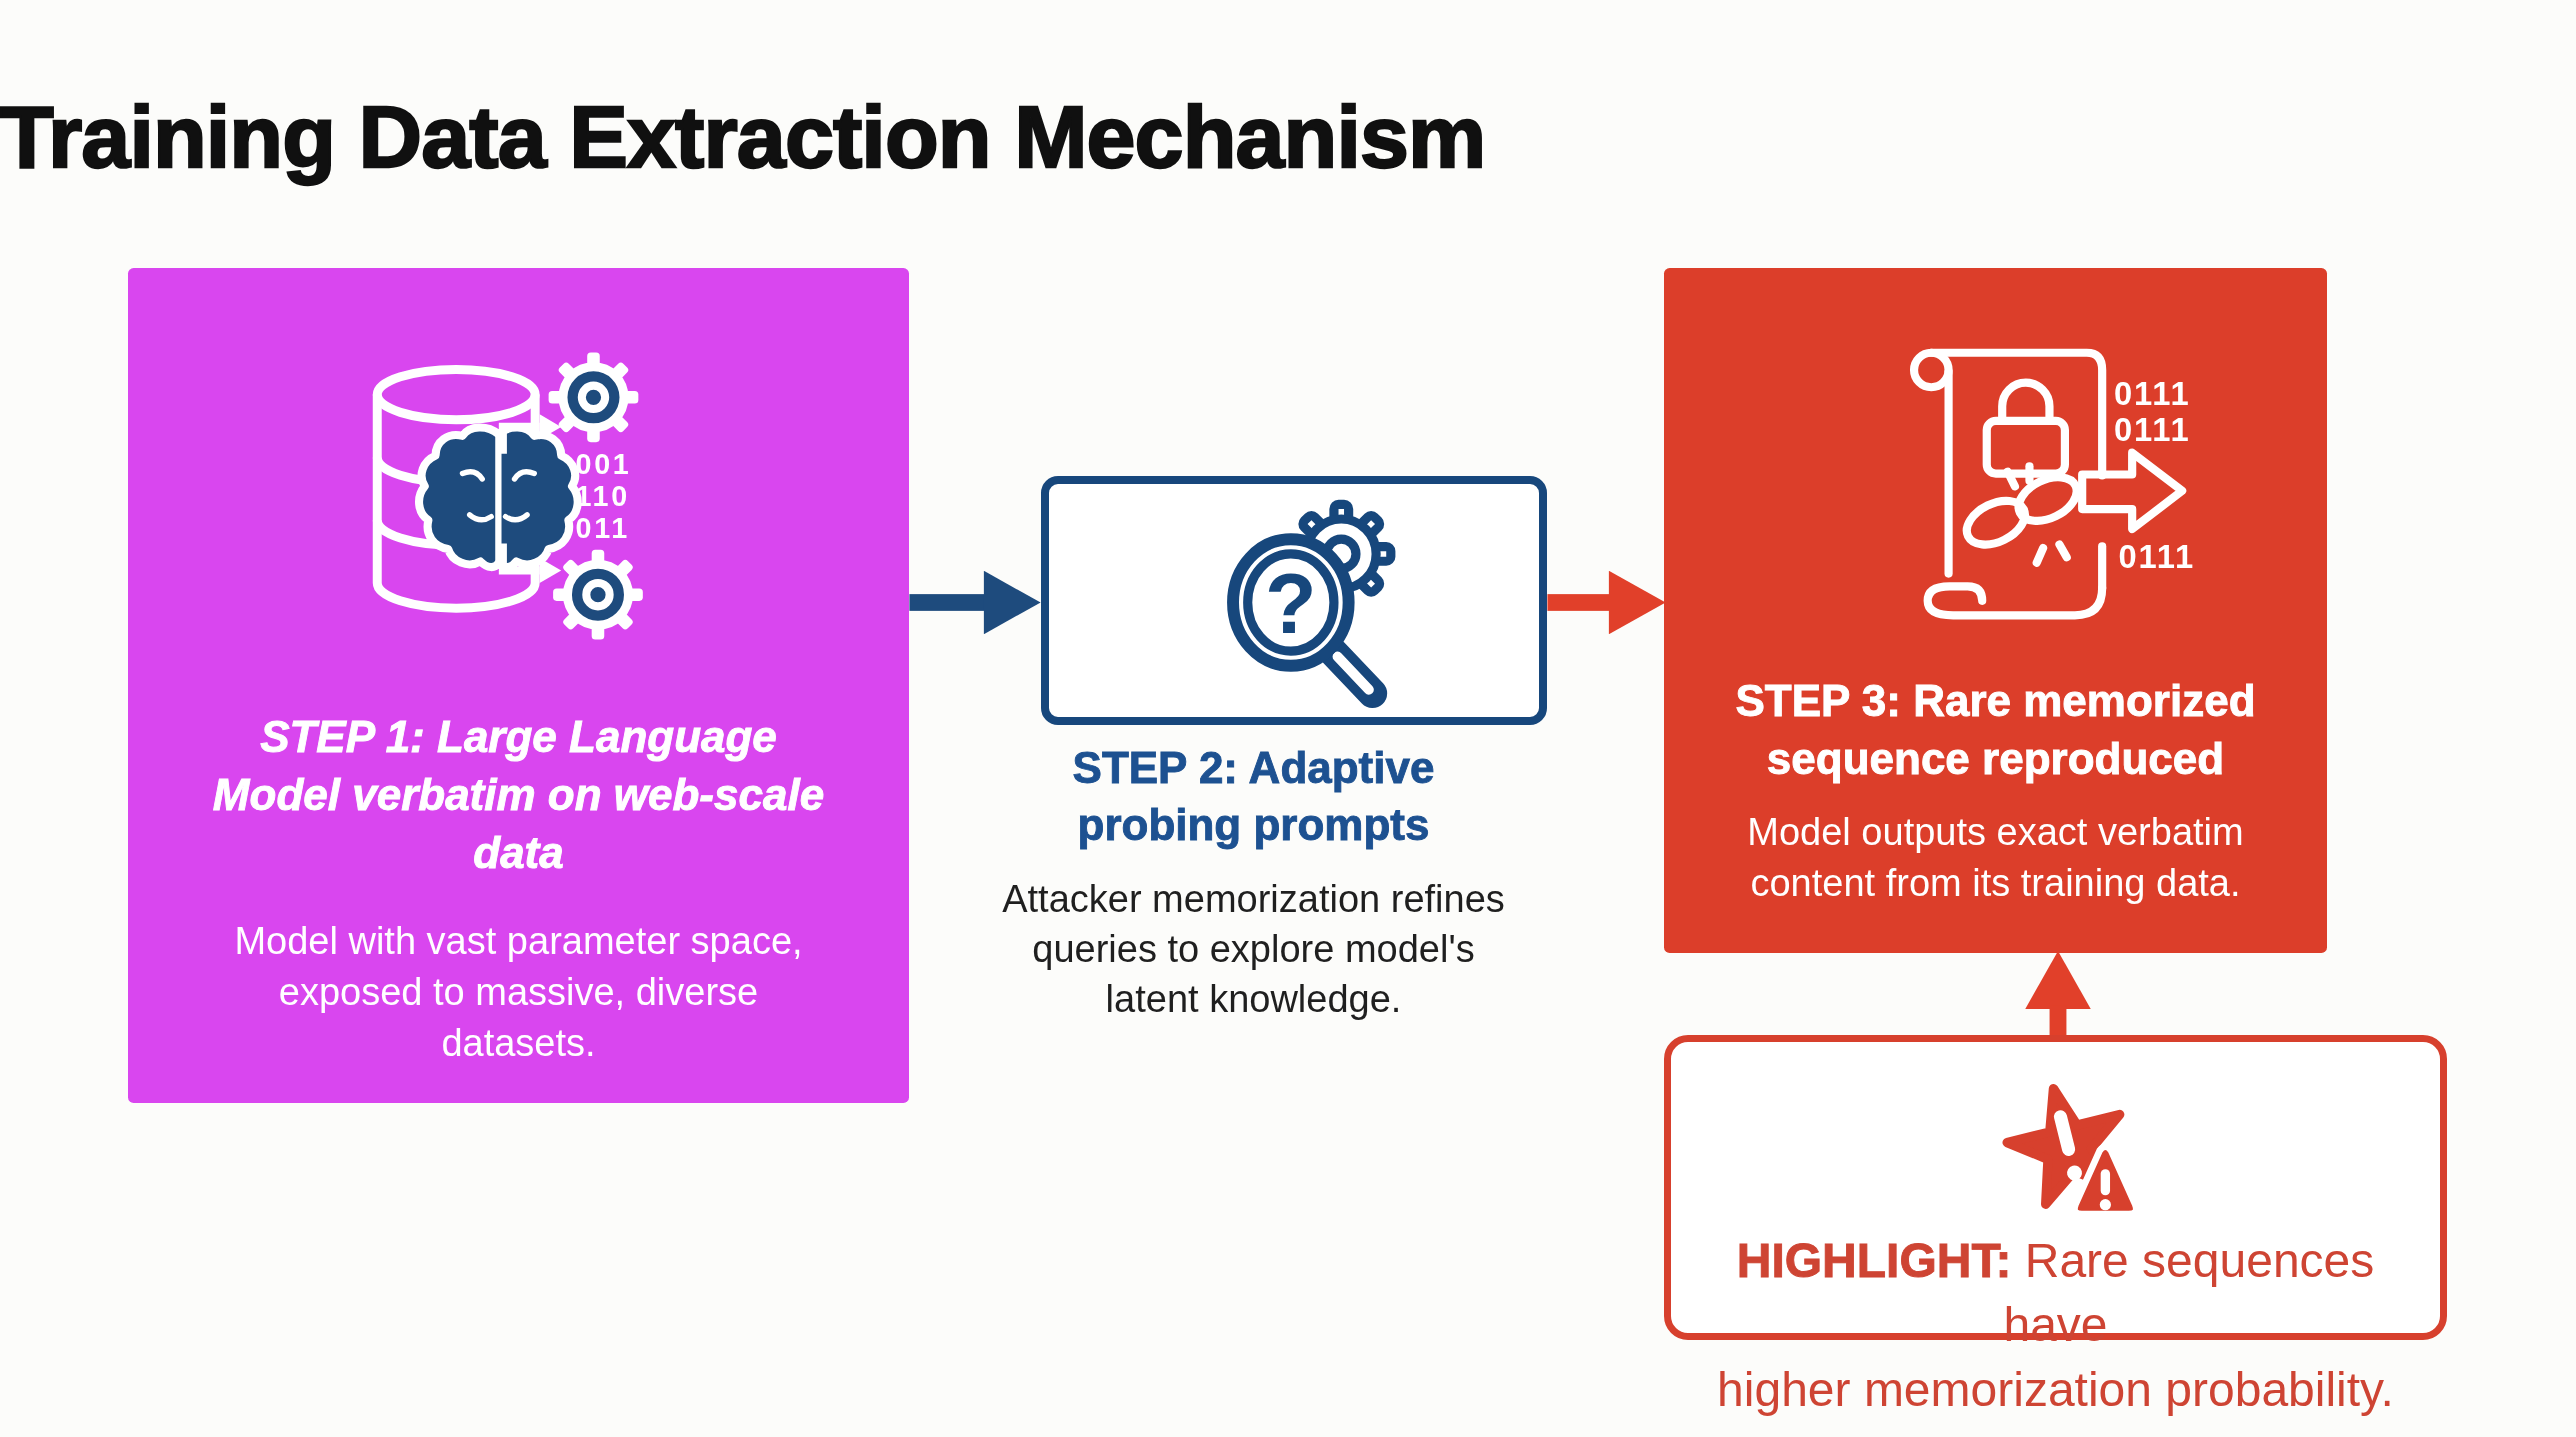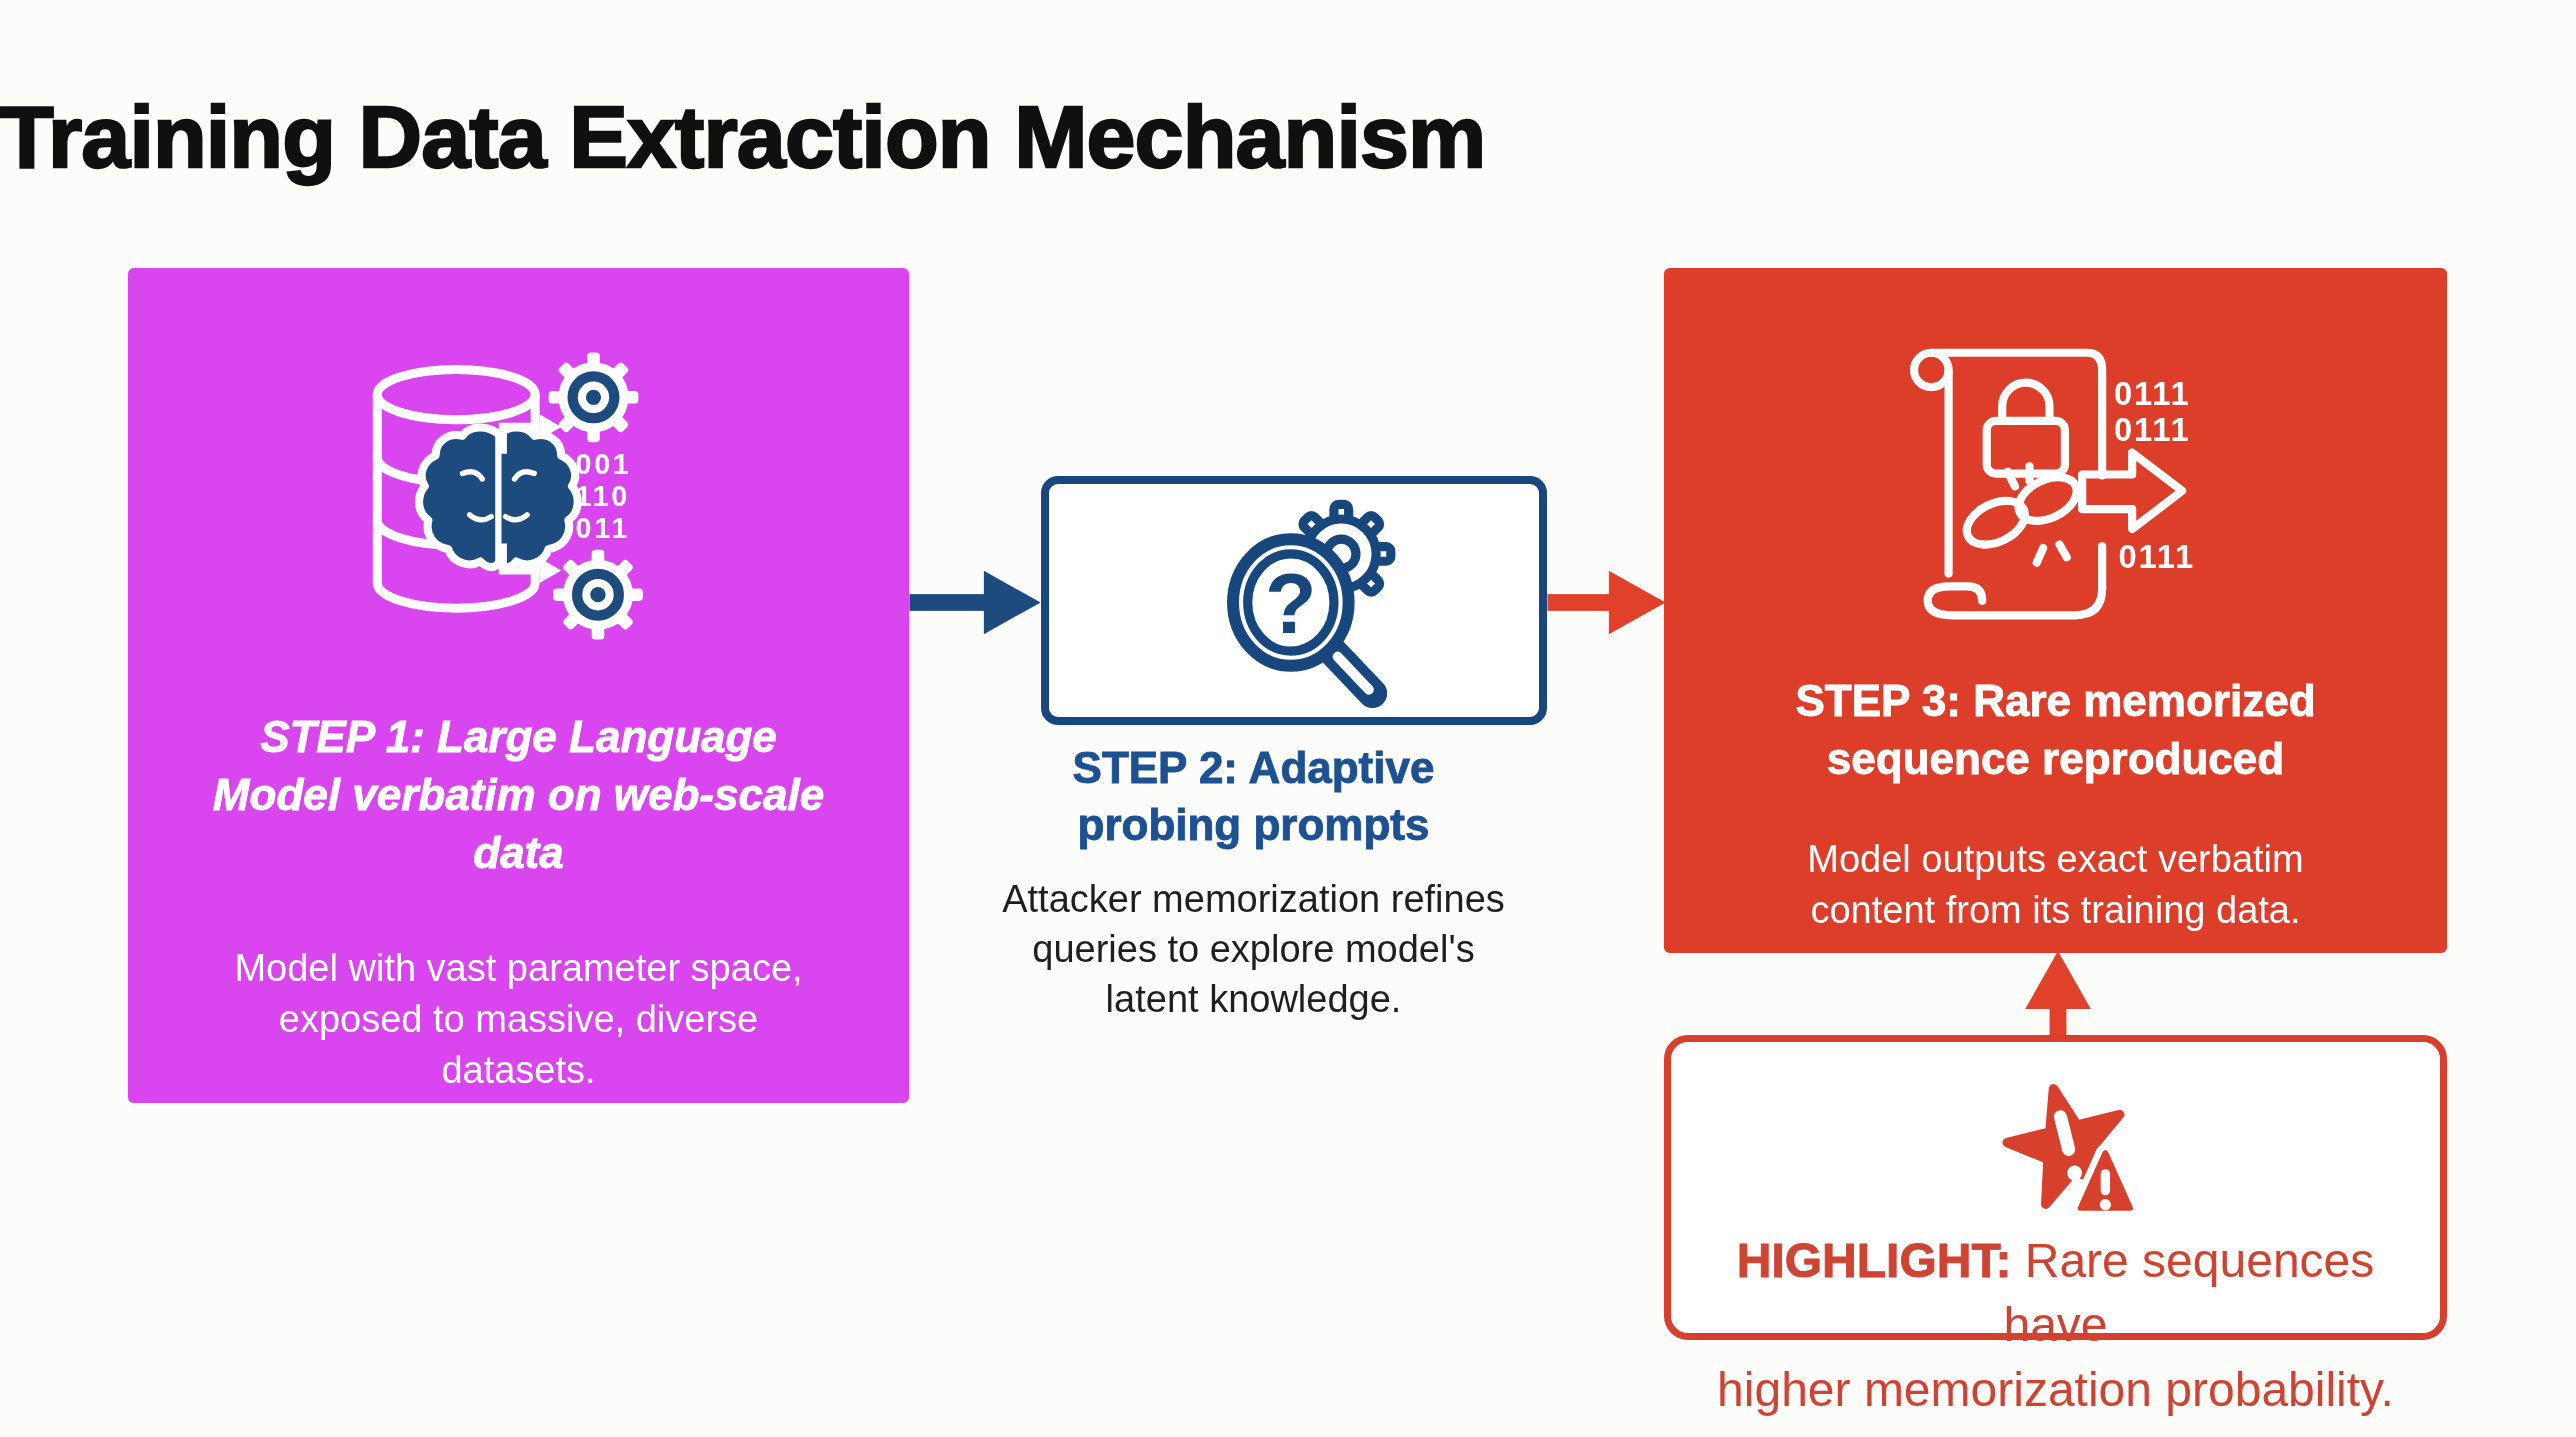--- a/index.html
+++ b/index.html
@@ -8,38 +8,38 @@
     background:#fcfcfa;
     font-family:"Liberation Sans", sans-serif;
   }
   .main-title{
     position:absolute;left:0;right:0;top:86px;text-align:left;
     font-size:88px;font-weight:bold;color:#101010;letter-spacing:-0.9px;
     -webkit-text-stroke:2.3px #101010;
   }
   .box{position:absolute;border-radius:5.6px;}
   .box-step1{left:128px;top:268px;width:781px;height:835px;background:#d946ef;}
-  .box-step3{left:1664px;top:268px;width:783px;height:685px;background:#dc3e2a;}
+  .box-step3{left:1664px;top:268px;width:663px;height:685px;background:#dc3e2a;}
   .box-step2{
     left:1041px;top:476px;width:506px;height:249px;background:#ffffff;
     border:8.4px solid #17477c;border-radius:17px;box-sizing:border-box;
   }
   .box-highlight{
     left:1664px;top:1035px;width:783px;height:305px;background:#ffffff;
     border:7.5px solid #d7402d;border-radius:24px;box-sizing:border-box;
   }
   .icon-abs{position:absolute;}
   .step-title{
     position:absolute;left:19px;right:19px;text-align:center;
     font-weight:bold;font-size:44px;line-height:1.32;color:#ffffff;
     -webkit-text-stroke:0.9px currentColor;
   }
   .step-body{
     position:absolute;left:19px;right:19px;text-align:center;
-    font-size:38px;line-height:1.34;color:#ffffff;margin-top:27px;
+    font-size:38px;line-height:1.34;color:#ffffff;
   }
   .t-step1-title{top:440px;font-style:italic;}
   .t-step1-body{top:648px;}
   .t-step3-title{top:404px;}
   .t-step3-body{top:539px;}
   .step2-text{position:absolute;left:954px;width:599px;text-align:center;}
   .t-step2-title{top:739px;color:#1d5191;font-weight:bold;font-size:44px;line-height:1.3;
     -webkit-text-stroke:0.9px #1d5191;}
   .t-step2-body{top:874px;color:#1f1f1f;font-size:38px;line-height:1.32;}
   .highlight-text{

